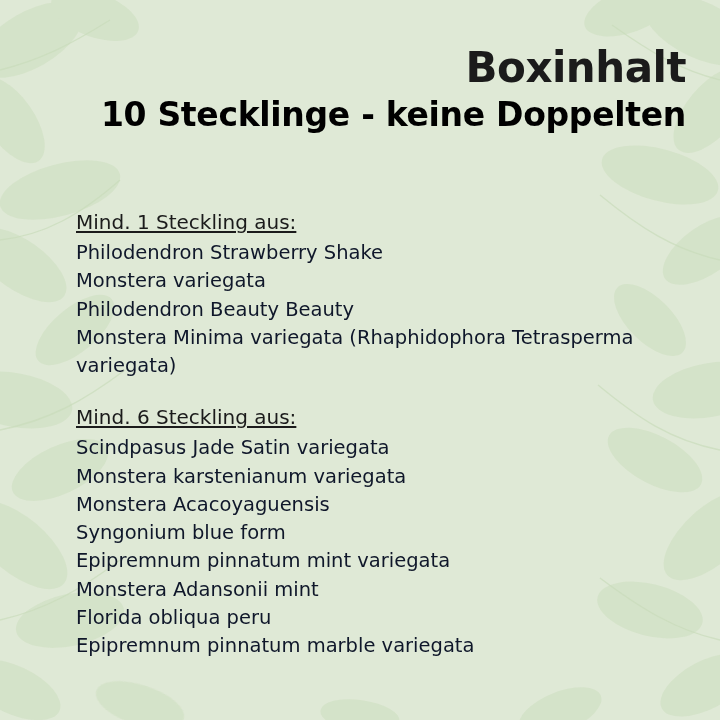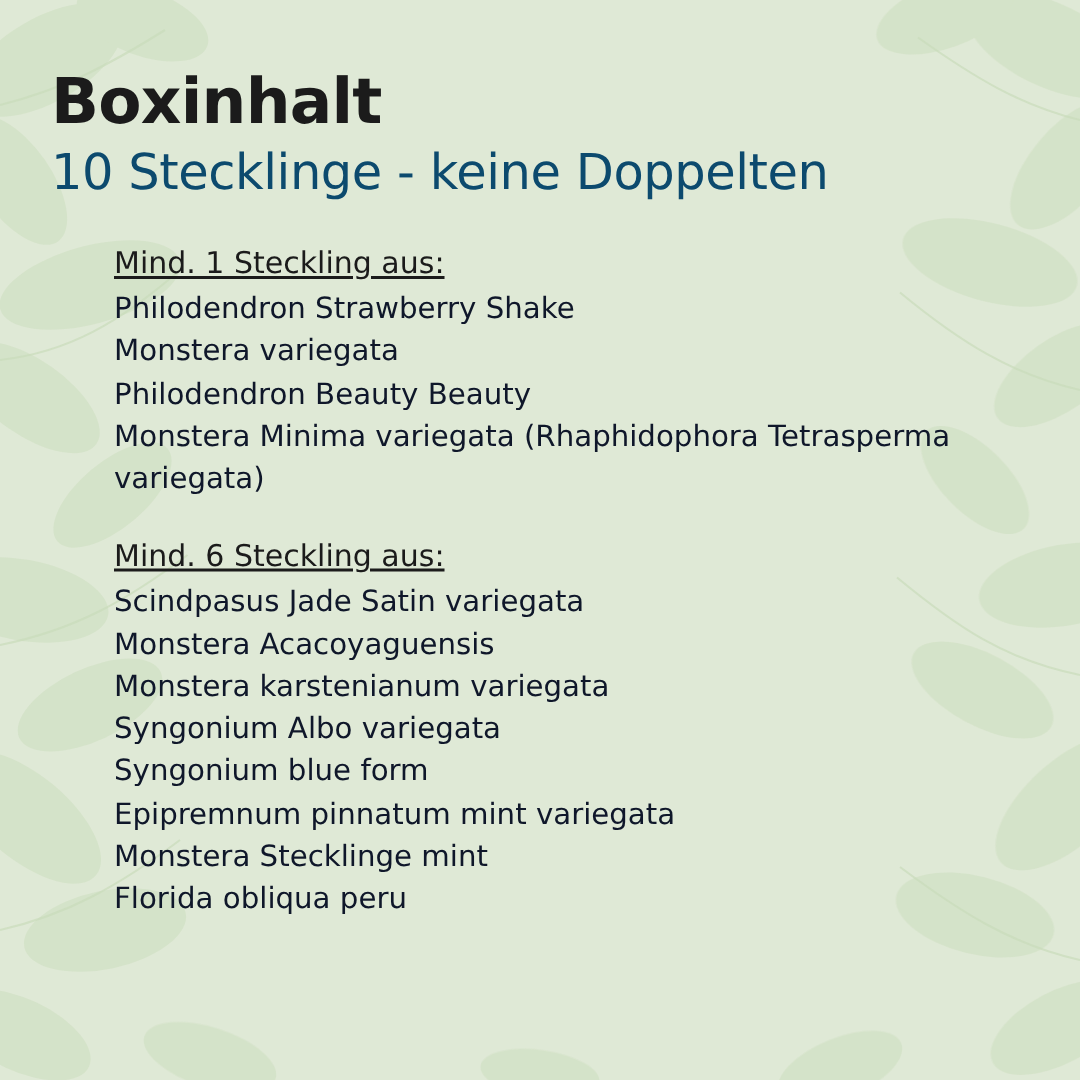--- a/index.html
+++ b/index.html
@@ -33,49 +33,50 @@
 
   #content {
     position: relative;
     z-index: 2;
     width: 720px;
     height: 514px;
     box-sizing: border-box;
     padding: 46px 34px 10px 34px;
     display: flex;
     flex-direction: column;
-    align-items: flex-start;
+    align-items: flex-end;
   }
 
   .title {
     font-size: 42px;
     font-weight: bold;
     color: #1b1b1b;
     letter-spacing: -0.5px;
     line-height: 1.05;
     margin: 0 0 6px 0;
     text-align: center;
   }
 
   .subtitle {
     font-size: 33px;
-    font-weight: normal;
-    color: #0c4a6e;
+    font-weight: bold;
+    color: #000000;
     line-height: 1.15;
-    margin: 0 0 26px 0;
+    margin: 0 0 42px 0;
     text-align: center;
     letter-spacing: -0.3px;
   }
 
   .body-block {
     width: 100%;
     max-width: 560px;
     margin-left: 42px;
     align-self: flex-start;
     box-sizing: border-box;
+    margin-top: 31px;
   }
 
   .section-heading {
     font-size: 20px;
     color: #1b1b1b;
     text-decoration: underline;
     text-underline-offset: 2px;
     line-height: 1.5;
     margin: 0 0 2px 0;
   }
@@ -162,25 +163,25 @@
           <li>Monstera Minima variegata (Rhaphidophora Tetrasperma variegata)</li>
         </ul>
       </div>
 
       <div class="section-gap"></div>
 
       <div>
         <div class="section-heading">Mind. 6 Steckling aus:</div>
         <ul class="plant-list">
           <li>Scindpasus Jade Satin variegata</li>
+          <li>Monstera karstenianum variegata</li>
           <li>Monstera Acacoyaguensis</li>
-          <li>Monstera karstenianum variegata</li>
-          <li>Syngonium Albo variegata</li>
           <li>Syngonium blue form</li>
           <li>Epipremnum pinnatum mint variegata</li>
-          <li>Monstera Stecklinge mint</li>
+          <li>Monstera Adansonii mint</li>
           <li>Florida obliqua peru</li>
+          <li>Epipremnum pinnatum marble variegata</li>
         </ul>
       </div>
 
     </div>
   </div>
 </div>
 
 </body></html>

